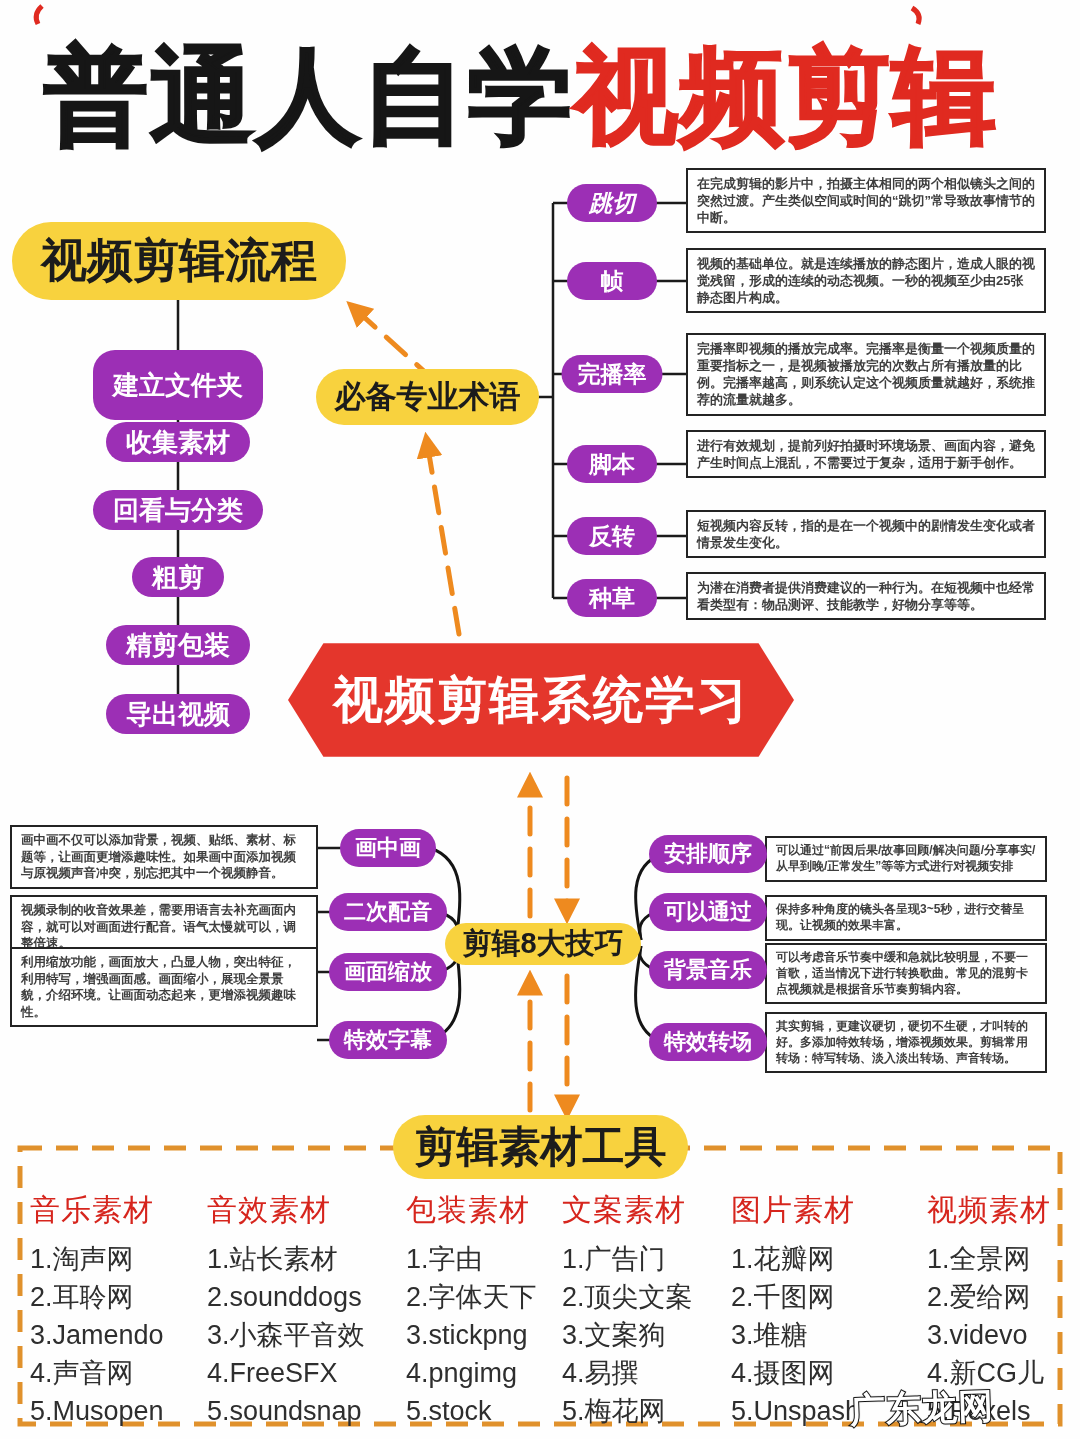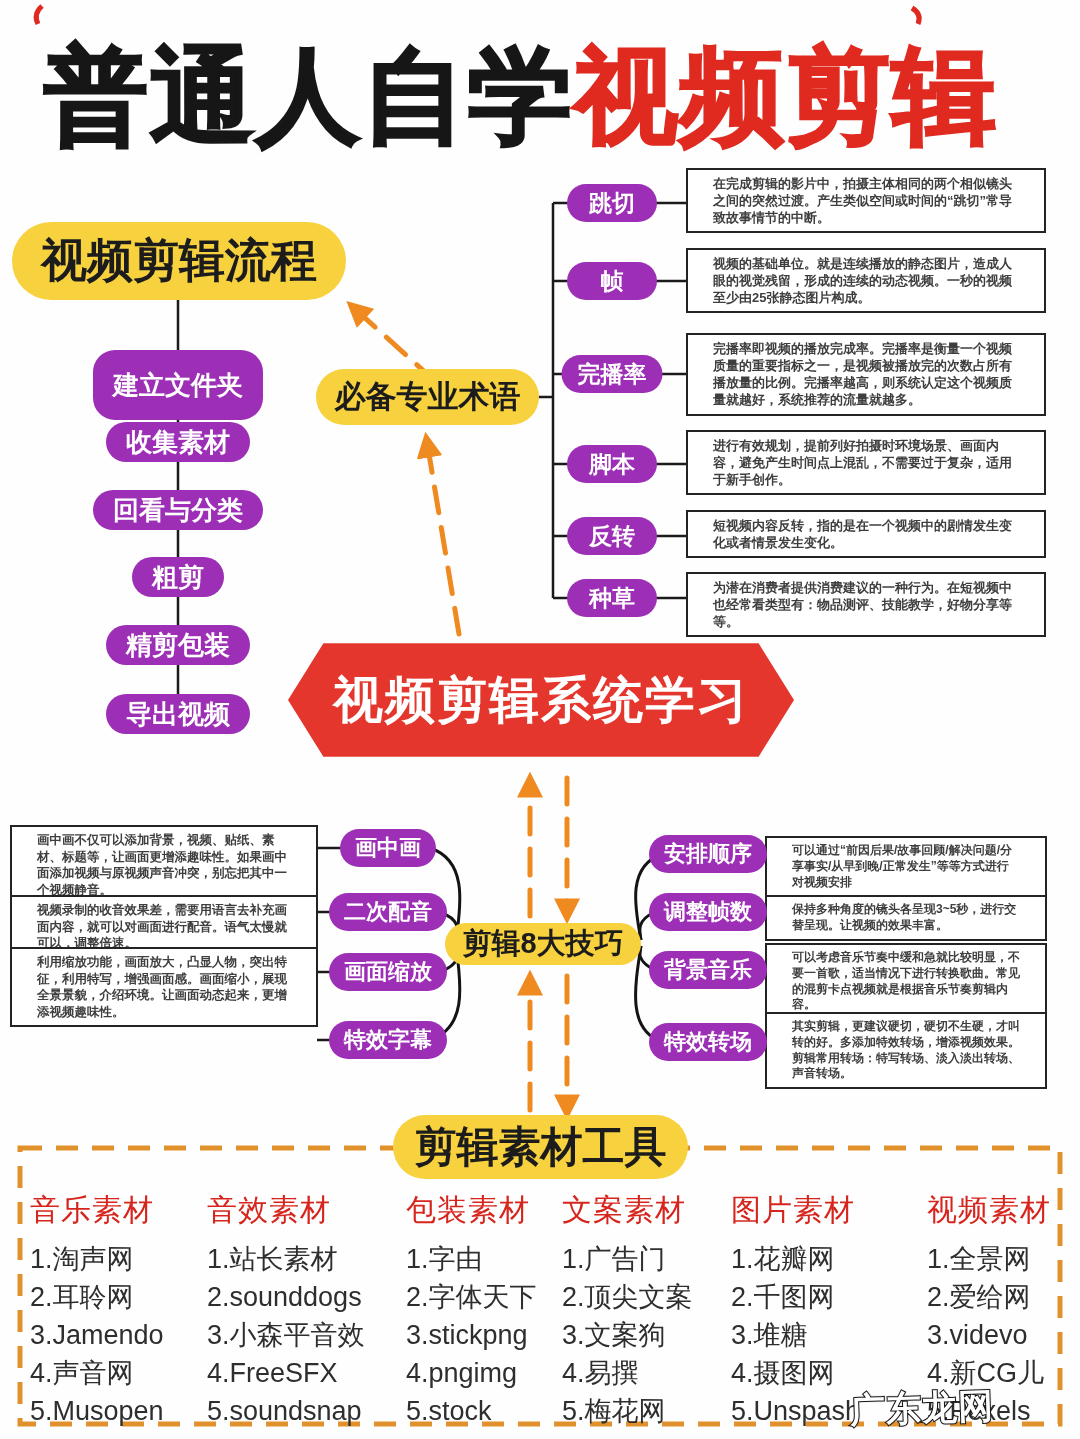--- a/index.html
+++ b/index.html
@@ -22,21 +22,21 @@
     display:flex; align-items:center; justify-content:center;
     border-radius:45px; white-space:nowrap;
   }
   .pill-purple {
     position:absolute; background:#9C2FB5; color:#ffffff; font-weight:700;
     display:flex; align-items:center; justify-content:center;
     border-radius:22px; white-space:nowrap; transform:translateX(-50%);
   }
   .descbox {
     position:absolute; background:#ffffff; border:2px solid #232323;
-    color:#3e3e3e; font-weight:700; line-height:1.32; padding:5px 25px;
+    color:#3e3e3e; font-weight:700; line-height:1.32; padding:5px 9px;
     box-sizing:border-box;
   }
   .term-box  { left:686px; width:360px; font-size:13px; }
   .tech-box-l{ left:10px;  width:308px; font-size:12.5px; }
   .tech-box-r{ left:765px; width:282px; font-size:12px; }
 
   .banner {
     position:absolute; left:288px; top:634px; width:506px; height:132px;
     background:#E4362C; display:flex; align-items:center; justify-content:center;
     color:#ffffff; font-weight:900; font-size:50px; letter-spacing:2px;
@@ -109,21 +109,21 @@
   <div class="pill-yellow" style="left:12px; top:222px; width:334px; height:78px; font-size:46px;">视频剪辑流程</div>
   <div class="pill-purple" style="left:178px; top:350px; height:40px; padding:15px 20px; font-size:26px;">建立文件夹</div>
   <div class="pill-purple" style="left:178px; top:422px; height:40px; padding:0 20px; font-size:26px;">收集素材</div>
   <div class="pill-purple" style="left:178px; top:490px; height:40px; padding:0 20px; font-size:26px;">回看与分类</div>
   <div class="pill-purple" style="left:178px; top:557px; height:40px; padding:0 20px; font-size:26px;">粗剪</div>
   <div class="pill-purple" style="left:178px; top:625px; height:40px; padding:0 20px; font-size:26px;">精剪包装</div>
   <div class="pill-purple" style="left:178px; top:694px; height:40px; padding:0 20px; font-size:26px;">导出视频</div>
 
   <div class="pill-yellow" style="left:316px; top:369px; width:223px; height:56px; font-size:31px;">必备专业术语</div>
 
-  <div class="pill-purple" style="left:612px; top:184px; height:38px; padding:0 16px; font-size:23px; min-width:58px;">跳切</div>
+  <div class="pill-purple" style="left:612px; top:184px; height:38px; padding:0 16px; font-size:23px; min-width:58px;font-style:italic;">跳切</div>
   <div class="descbox term-box" style="top:168px;">在完成剪辑的影片中，拍摄主体相同的两个相似镜头之间的突然过渡。产生类似空间或时间的“跳切”常导致故事情节的中断。</div>
 
   <div class="pill-purple" style="left:612px; top:262px; height:38px; padding:0 16px; font-size:23px; min-width:58px;">帧</div>
   <div class="descbox term-box" style="top:248px;">视频的基础单位。就是连续播放的静态图片，造成人眼的视觉残留，形成的连续的动态视频。一秒的视频至少由25张静态图片构成。</div>
 
   <div class="pill-purple" style="left:612px; top:355px; height:38px; padding:0 16px; font-size:23px; min-width:58px;">完播率</div>
   <div class="descbox term-box" style="top:333px;">完播率即视频的播放完成率。完播率是衡量一个视频质量的重要指标之一，是视频被播放完的次数占所有播放量的比例。完播率越高，则系统认定这个视频质量就越好，系统推荐的流量就越多。</div>
 
   <div class="pill-purple" style="left:612px; top:445px; height:38px; padding:0 16px; font-size:23px; min-width:58px;">脚本</div>
   <div class="descbox term-box" style="top:430px;">进行有效规划，提前列好拍摄时环境场景、画面内容，避免产生时间点上混乱，不需要过于复杂，适用于新手创作。</div>
@@ -146,21 +146,21 @@
 
   <div class="descbox tech-box-l" style="top:947px;">利用缩放功能，画面放大，凸显人物，突出特征，利用特写，增强画面感。画面缩小，展现全景景貌，介绍环境。让画面动态起来，更增添视频趣味性。</div>
   <div class="pill-purple" style="left:388px; top:953px; height:38px; padding:0 15px; font-size:22px;">画面缩放</div>
 
   <div class="pill-purple" style="left:388px; top:1021px; height:38px; padding:0 15px; font-size:22px;">特效字幕</div>
 
   <div class="descbox tech-box-r" style="top:836px;">可以通过“前因后果/故事回顾/解决问题/分享事实/从早到晚/正常发生”等等方式进行对视频安排</div>
   <div class="pill-purple" style="left:708px; top:835px; height:38px; padding:0 15px; font-size:22px;">安排顺序</div>
 
   <div class="descbox tech-box-r" style="top:895px;">保持多种角度的镜头各呈现3~5秒，进行交替呈现。让视频的效果丰富。</div>
-  <div class="pill-purple" style="left:708px; top:893px; height:38px; padding:0 15px; font-size:22px;">调整帧数</div>
+  <div class="pill-purple" style="left:708px; top:893px; height:38px; padding:0 15px; font-size:22px;">可以通过</div>
 
   <div class="descbox tech-box-r" style="top:943px;">可以考虑音乐节奏中缓和急就比较明显，不要一首歌，适当情况下进行转换歌曲。常见的混剪卡点视频就是根据音乐节奏剪辑内容。</div>
   <div class="pill-purple" style="left:708px; top:951px; height:38px; padding:0 15px; font-size:22px;">背景音乐</div>
 
   <div class="descbox tech-box-r" style="top:1012px;">其实剪辑，更建议硬切，硬切不生硬，才叫转的好。多添加特效转场，增添视频效果。剪辑常用转场：特写转场、淡入淡出转场、声音转场。</div>
   <div class="pill-purple" style="left:708px; top:1023px; height:38px; padding:0 15px; font-size:22px;">特效转场</div>
 
   <div class="pill-yellow" style="left:393px; top:1115px; width:295px; height:64px; font-size:42px; border-radius:32px;">剪辑素材工具</div>
 
   <div class="tool-col" style="left:30px">

